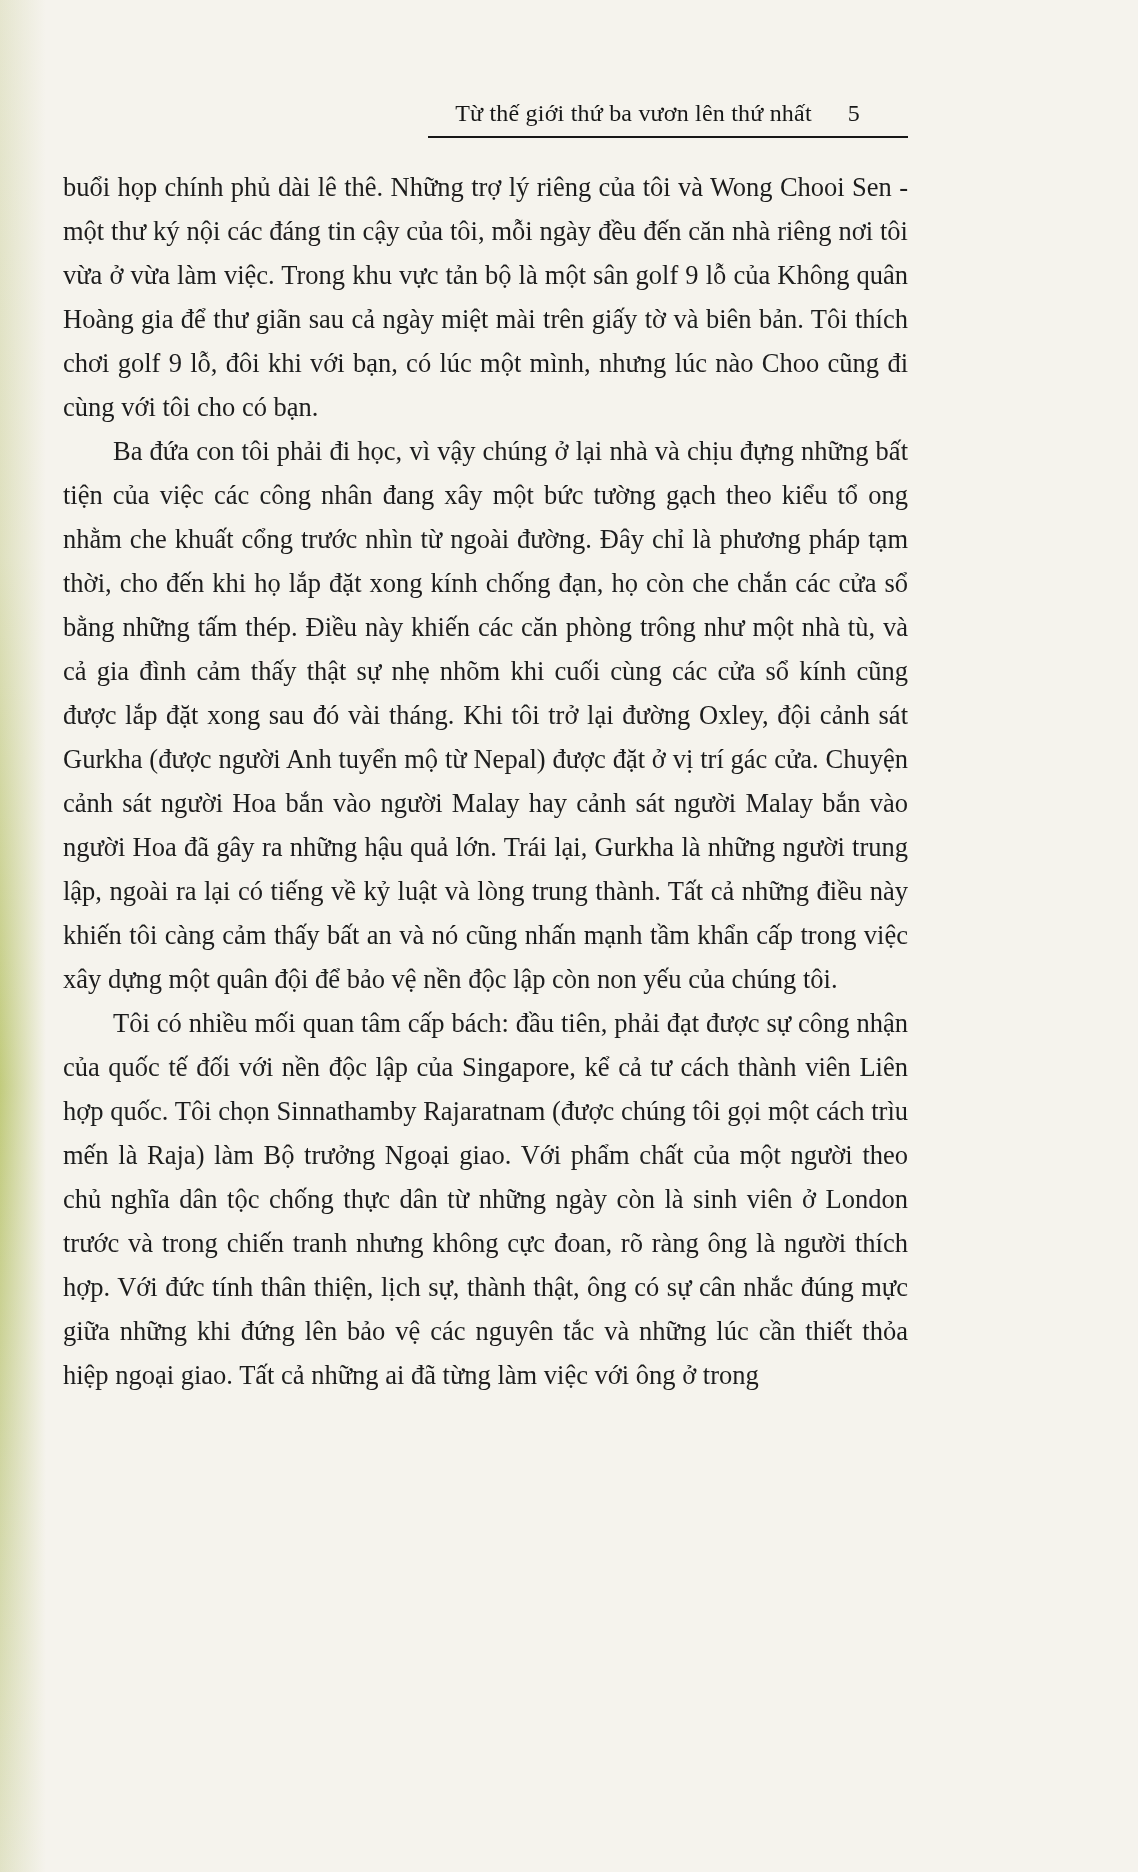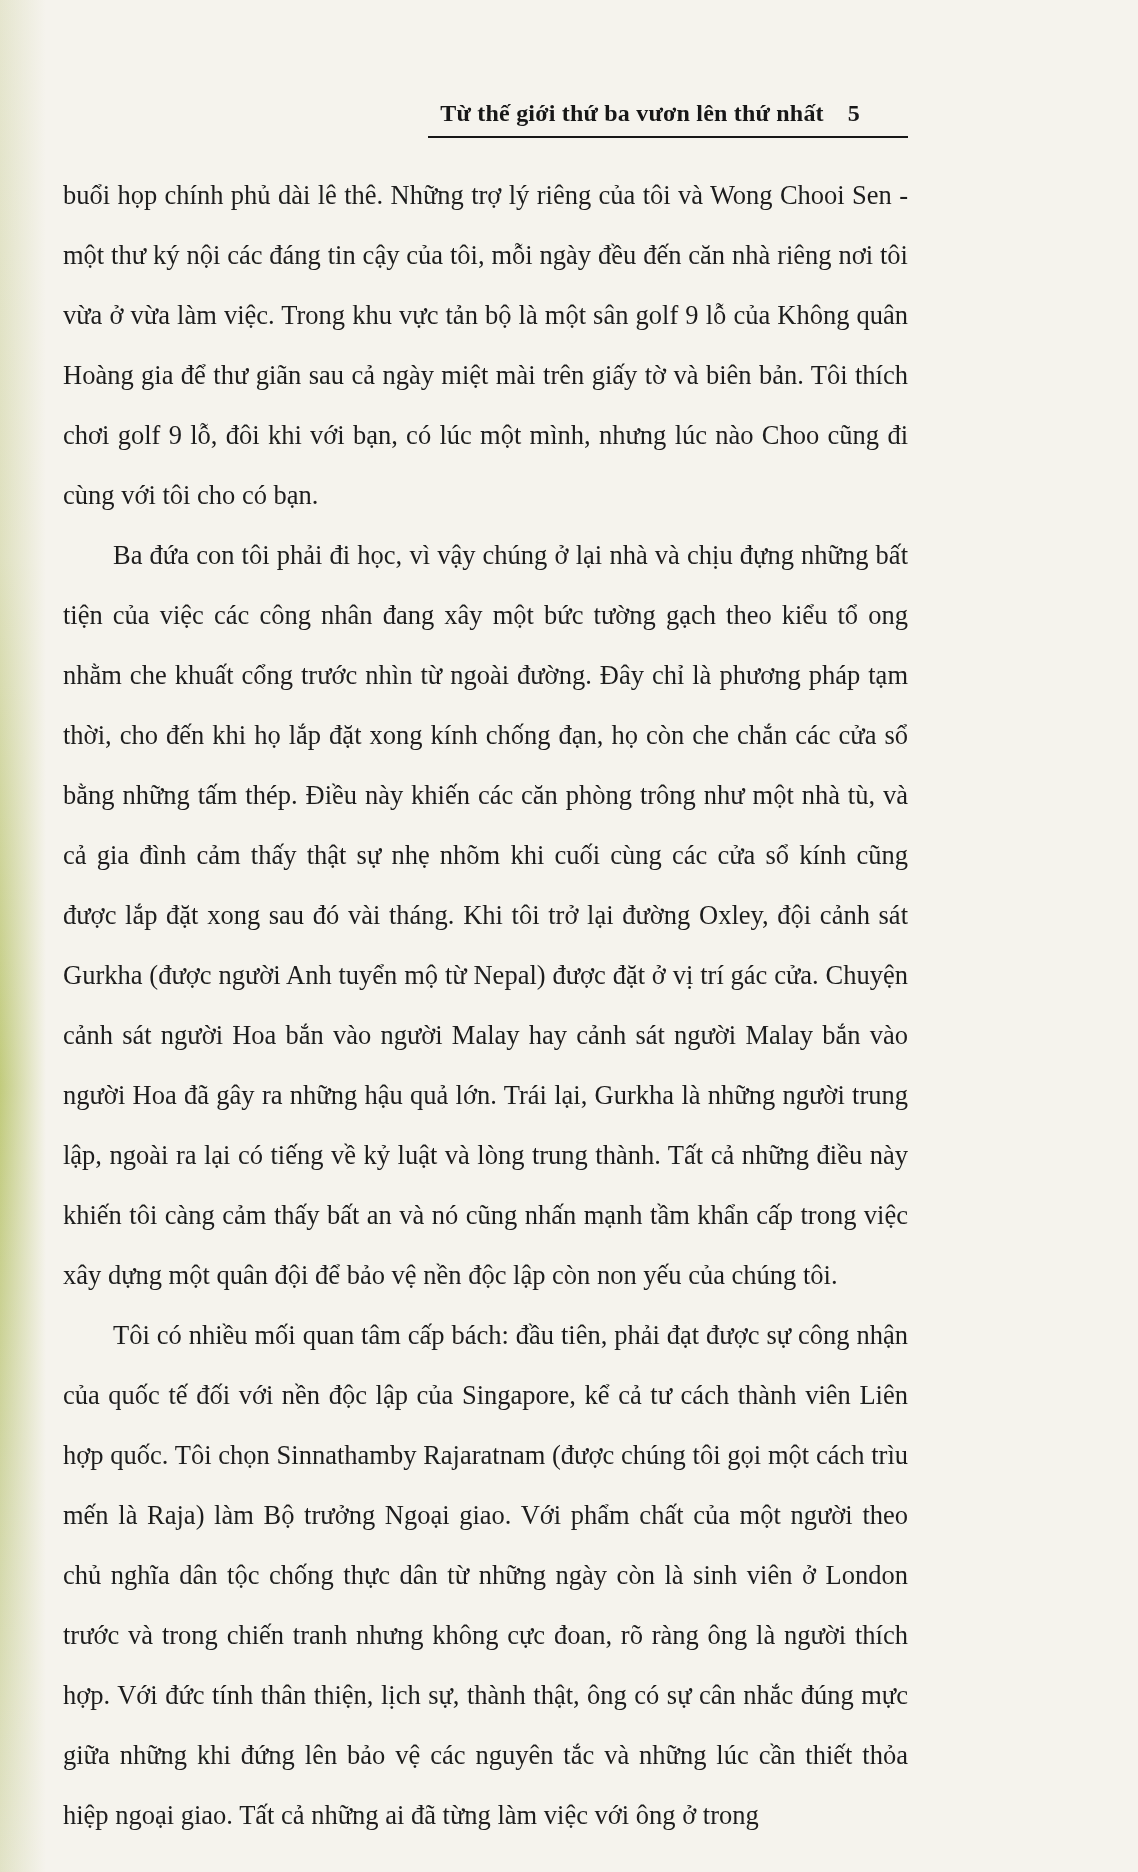--- a/index.html
+++ b/index.html
@@ -37,37 +37,37 @@
   .content {
     position: absolute;
     left: 63px;
     top: 100px;
     width: 845px;
   }
   .page-header {
     display: flex;
     justify-content: flex-end;
     align-items: baseline;
-    gap: 24px;
+    gap: 36px;
     padding-right: 48px;
     font-size: 24px;
-    font-weight: bold;
+    font-weight: normal;
     letter-spacing: 0.2px;
     color: #171717;
   }
   .header-rule {
     width: 480px;
     margin-left: auto;
     margin-top: 9px;
     border-bottom: 2.5px solid #171717;
   }
   .body-text {
     margin-top: 27px;
     font-size: 26.5px;
-    line-height: 60px;
+    line-height: 44px;
     text-align: justify;
     color: #1d1d1d;
   }
   .body-text p {
     margin: 0;
   }
   .body-text p.indent {
     text-indent: 50px;
   }
 </style>

